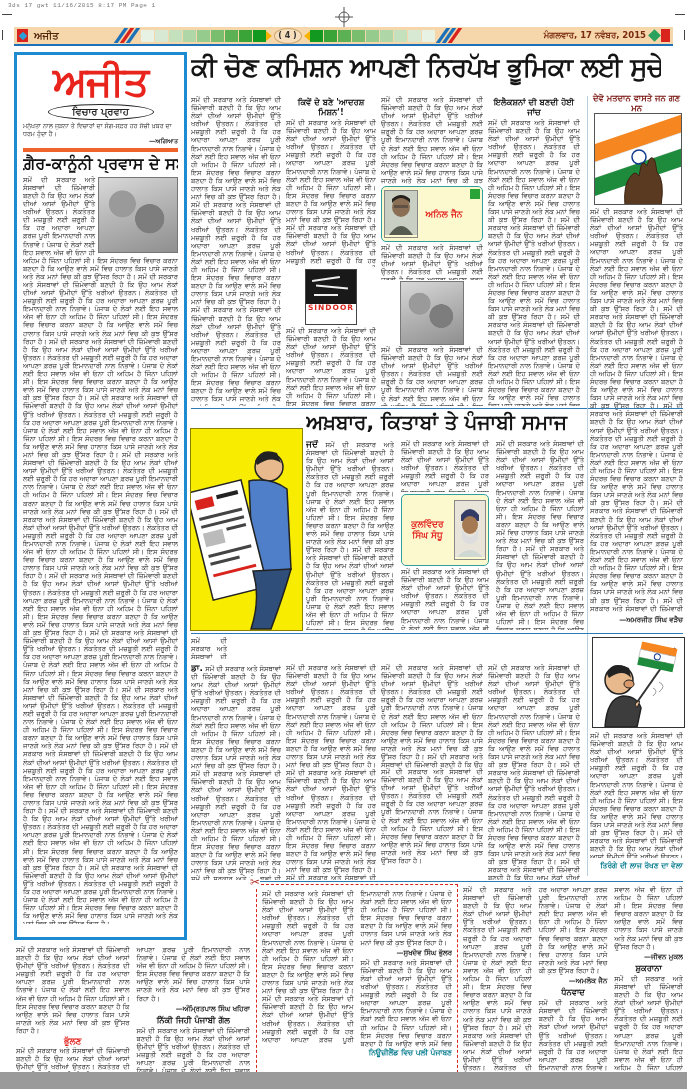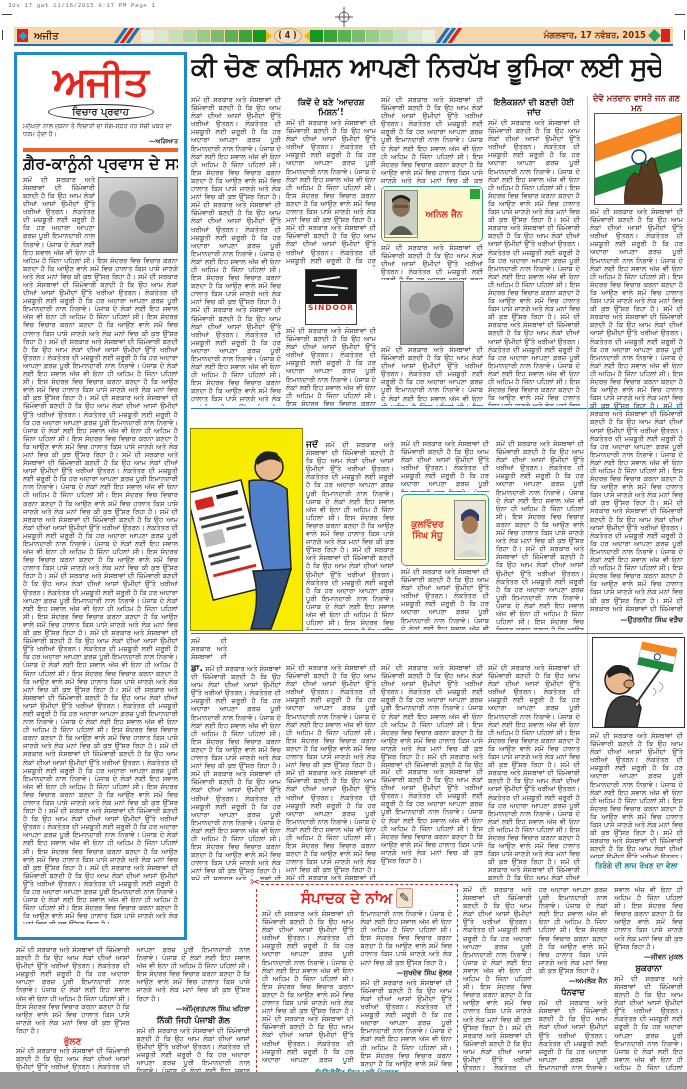--- a/index.html
+++ b/index.html
@@ -34,21 +34,21 @@
   .quote .qa{display:block;text-align:right;font-weight:bold;}
   .orangerule{height:4px;background:#f0632a;margin:3px 0 2px;}
   .ltitle{font-size:16px;font-weight:bold;color:#101010;text-align:center;white-space:nowrap;overflow:hidden;margin:1px 0 3px;}
   
   .bt{font-size:6.8px;line-height:8.1px;text-align:justify;overflow:hidden;color:#1b1b1b;}
   .cols2{column-count:2;column-gap:7px;}
   .cols3{column-count:3;column-gap:7px;}
   .dc{font-weight:bold;font-size:9px;color:#111;}
   .sig{font-weight:bold;text-align:right;font-size:7px;margin:2px 0;}
   .subhead{font-weight:bold;font-size:8.4px;line-height:10px;text-align:center;margin:1px 0 2px;color:#111;}
-  .tealline{color:#00798c;font-weight:bold;font-size:7.5px;text-align:center;}
+  .tealline{color:#00798c;font-weight:bold;font-size:7.5px;text-align:right;}
   .redhead{color:#e3231e;font-weight:bold;font-size:9px;text-align:center;margin:2px 0;}
   
   .h-main{font-size:26px;font-weight:bold;color:#141414;white-space:nowrap;overflow:hidden;letter-spacing:-.5px;}
   .h-mid{font-size:20px;font-weight:bold;color:#141414;white-space:nowrap;overflow:hidden;}
   
   .grayimg{background:
      radial-gradient(circle at 30% 35%, #9a9a9a 0 18%, transparent 19%),
      radial-gradient(circle at 65% 55%, #7d7d7d 0 22%, transparent 23%),
      linear-gradient(160deg,#d9d9d9 0%,#b5b5b5 45%,#8f8f8f 100%);
      border:1px solid #777;}
@@ -207,21 +207,21 @@
       <path d="M0 30 L88 0 L88 18 L0 48 Z" fill="#f6861f"></path>
       <path d="M0 48 L88 18 L88 34 L0 64 Z" fill="#ffffff" stroke="#ccc" stroke-width=".5"></path>
       <path d="M0 64 L88 34 L88 52 L0 82 Z" fill="#1d8a3c"></path>
       <circle cx="44" cy="43" r="7" fill="none" stroke="#123a8f" stroke-width="1.5"></circle>
       <path d="M30 92 Q28 70 36 62 Q40 56 44 62 L46 52 Q48 46 52 52 L54 46 Q57 41 60 47 L62 58 Q70 66 66 92 Z" fill="#5b3a22" stroke="#3a2413" stroke-width="1"></path>
     </svg>
   </div>
   <div class="abs bt" style="left:590px;top:208px;width:93px;height:404px;">
     <span>ਸਮੇਂ ਦੀ ਸਰਕਾਰ ਅਤੇ ਸੰਸਥਾਵਾਂ ਦੀ ਜ਼ਿੰਮੇਵਾਰੀ ਬਣਦੀ ਹੈ ਕਿ ਉਹ ਆਮ ਲੋਕਾਂ ਦੀਆਂ ਆਸਾਂ ਉਮੀਦਾਂ ਉੱਤੇ ਖਰੀਆਂ ਉਤਰਨ। ਲੋਕਤੰਤਰ ਦੀ ਮਜ਼ਬੂਤੀ ਲਈ ਜ਼ਰੂਰੀ ਹੈ ਕਿ ਹਰ ਅਦਾਰਾ ਆਪਣਾ ਫ਼ਰਜ਼ ਪੂਰੀ ਇਮਾਨਦਾਰੀ ਨਾਲ ਨਿਭਾਵੇ। ਪੰਜਾਬ ਦੇ ਲੋਕਾਂ ਲਈ ਇਹ ਸਵਾਲ ਅੱਜ ਵੀ ਓਨਾ ਹੀ ਅਹਿਮ ਹੈ ਜਿੰਨਾ ਪਹਿਲਾਂ ਸੀ। ਇਸ ਸੰਦਰਭ ਵਿਚ ਵਿਚਾਰ ਕਰਨਾ ਬਣਦਾ ਹੈ ਕਿ ਆਉਣ ਵਾਲੇ ਸਮੇਂ ਵਿਚ ਹਾਲਾਤ ਕਿਸ ਪਾਸੇ ਜਾਣਗੇ ਅਤੇ ਲੋਕ ਮਨਾਂ ਵਿਚ ਕੀ ਕੁਝ ਉੱਸਰ ਰਿਹਾ ਹੈ। ਸਮੇਂ ਦੀ ਸਰਕਾਰ ਅਤੇ ਸੰਸਥਾਵਾਂ ਦੀ ਜ਼ਿੰਮੇਵਾਰੀ ਬਣਦੀ ਹੈ ਕਿ ਉਹ ਆਮ ਲੋਕਾਂ ਦੀਆਂ ਆਸਾਂ ਉਮੀਦਾਂ ਉੱਤੇ ਖਰੀਆਂ ਉਤਰਨ। ਲੋਕਤੰਤਰ ਦੀ ਮਜ਼ਬੂਤੀ ਲਈ ਜ਼ਰੂਰੀ ਹੈ ਕਿ ਹਰ ਅਦਾਰਾ ਆਪਣਾ ਫ਼ਰਜ਼ ਪੂਰੀ ਇਮਾਨਦਾਰੀ ਨਾਲ ਨਿਭਾਵੇ। ਪੰਜਾਬ ਦੇ ਲੋਕਾਂ ਲਈ ਇਹ ਸਵਾਲ ਅੱਜ ਵੀ ਓਨਾ ਹੀ ਅਹਿਮ ਹੈ ਜਿੰਨਾ ਪਹਿਲਾਂ ਸੀ। ਇਸ ਸੰਦਰਭ ਵਿਚ ਵਿਚਾਰ ਕਰਨਾ ਬਣਦਾ ਹੈ ਕਿ ਆਉਣ ਵਾਲੇ ਸਮੇਂ ਵਿਚ ਹਾਲਾਤ ਕਿਸ ਪਾਸੇ ਜਾਣਗੇ ਅਤੇ ਲੋਕ ਮਨਾਂ ਵਿਚ ਕੀ ਕੁਝ ਉੱਸਰ ਰਿਹਾ ਹੈ। ਸਮੇਂ ਦੀ ਸਰਕਾਰ ਅਤੇ ਸੰਸਥਾਵਾਂ ਦੀ ਜ਼ਿੰਮੇਵਾਰੀ ਬਣਦੀ ਹੈ ਕਿ ਉਹ ਆਮ ਲੋਕਾਂ ਦੀਆਂ ਆਸਾਂ ਉਮੀਦਾਂ ਉੱਤੇ ਖਰੀਆਂ ਉਤਰਨ। ਲੋਕਤੰਤਰ ਦੀ ਮਜ਼ਬੂਤੀ ਲਈ ਜ਼ਰੂਰੀ ਹੈ ਕਿ ਹਰ ਅਦਾਰਾ ਆਪਣਾ ਫ਼ਰਜ਼ ਪੂਰੀ ਇਮਾਨਦਾਰੀ ਨਾਲ ਨਿਭਾਵੇ। ਪੰਜਾਬ ਦੇ ਲੋਕਾਂ ਲਈ ਇਹ ਸਵਾਲ ਅੱਜ ਵੀ ਓਨਾ ਹੀ ਅਹਿਮ ਹੈ ਜਿੰਨਾ ਪਹਿਲਾਂ ਸੀ। ਇਸ ਸੰਦਰਭ ਵਿਚ ਵਿਚਾਰ ਕਰਨਾ ਬਣਦਾ ਹੈ ਕਿ ਆਉਣ ਵਾਲੇ ਸਮੇਂ ਵਿਚ ਹਾਲਾਤ ਕਿਸ ਪਾਸੇ ਜਾਣਗੇ ਅਤੇ ਲੋਕ ਮਨਾਂ ਵਿਚ ਕੀ ਕੁਝ ਉੱਸਰ ਰਿਹਾ ਹੈ। ਸਮੇਂ ਦੀ ਸਰਕਾਰ ਅਤੇ ਸੰਸਥਾਵਾਂ ਦੀ ਜ਼ਿੰਮੇਵਾਰੀ ਬਣਦੀ ਹੈ ਕਿ ਉਹ ਆਮ ਲੋਕਾਂ ਦੀਆਂ ਆਸਾਂ ਉਮੀਦਾਂ ਉੱਤੇ ਖਰੀਆਂ ਉਤਰਨ। ਲੋਕਤੰਤਰ ਦੀ ਮਜ਼ਬੂਤੀ ਲਈ ਜ਼ਰੂਰੀ ਹੈ ਕਿ ਹਰ ਅਦਾਰਾ ਆਪਣਾ ਫ਼ਰਜ਼ ਪੂਰੀ ਇਮਾਨਦਾਰੀ ਨਾਲ ਨਿਭਾਵੇ। ਪੰਜਾਬ ਦੇ ਲੋਕਾਂ ਲਈ ਇਹ ਸਵਾਲ ਅੱਜ ਵੀ ਓਨਾ ਹੀ ਅਹਿਮ ਹੈ ਜਿੰਨਾ ਪਹਿਲਾਂ ਸੀ। ਇਸ ਸੰਦਰਭ ਵਿਚ ਵਿਚਾਰ ਕਰਨਾ ਬਣਦਾ ਹੈ ਕਿ ਆਉਣ ਵਾਲੇ ਸਮੇਂ ਵਿਚ ਹਾਲਾਤ ਕਿਸ ਪਾਸੇ ਜਾਣਗੇ ਅਤੇ ਲੋਕ ਮਨਾਂ ਵਿਚ ਕੀ ਕੁਝ ਉੱਸਰ ਰਿਹਾ ਹੈ। ਸਮੇਂ ਦੀ ਸਰਕਾਰ ਅਤੇ ਸੰਸਥਾਵਾਂ ਦੀ ਜ਼ਿੰਮੇਵਾਰੀ ਬਣਦੀ ਹੈ ਕਿ ਉਹ ਆਮ ਲੋਕਾਂ ਦੀਆਂ ਆਸਾਂ ਉਮੀਦਾਂ ਉੱਤੇ ਖਰੀਆਂ ਉਤਰਨ। ਲੋਕਤੰਤਰ ਦੀ ਮਜ਼ਬੂਤੀ ਲਈ ਜ਼ਰੂਰੀ ਹੈ ਕਿ ਹਰ ਅਦਾਰਾ ਆਪਣਾ ਫ਼ਰਜ਼ ਪੂਰੀ ਇਮਾਨਦਾਰੀ ਨਾਲ ਨਿਭਾਵੇ। ਪੰਜਾਬ ਦੇ ਲੋਕਾਂ ਲਈ ਇਹ ਸਵਾਲ ਅੱਜ ਵੀ ਓਨਾ ਹੀ ਅਹਿਮ ਹੈ ਜਿੰਨਾ ਪਹਿਲਾਂ ਸੀ। ਇਸ ਸੰਦਰਭ ਵਿਚ ਵਿਚਾਰ ਕਰਨਾ ਬਣਦਾ ਹੈ ਕਿ ਆਉਣ ਵਾਲੇ ਸਮੇਂ ਵਿਚ ਹਾਲਾਤ ਕਿਸ ਪਾਸੇ ਜਾਣਗੇ ਅਤੇ ਲੋਕ ਮਨਾਂ ਵਿਚ ਕੀ ਕੁਝ ਉੱਸਰ ਰਿਹਾ ਹੈ। ਸਮੇਂ ਦੀ ਸਰਕਾਰ ਅਤੇ ਸੰਸਥਾਵਾਂ ਦੀ ਜ਼ਿੰਮੇਵਾਰੀ ਬਣਦੀ ਹੈ ਕਿ ਉਹ ਆਮ ਲੋਕਾਂ ਦੀਆਂ ਆਸਾਂ ਉਮੀਦਾਂ ਉੱਤੇ ਖਰੀਆਂ ਉਤਰਨ। ਲੋਕਤੰਤਰ ਦੀ ਮਜ਼ਬੂਤੀ ਲਈ ਜ਼ਰੂਰੀ ਹੈ ਕਿ ਹਰ ਅਦਾਰਾ ਆਪਣਾ ਫ਼ਰਜ਼ ਪੂਰੀ ਇਮਾਨਦਾਰੀ ਨਾਲ ਨਿਭਾਵੇ। ਪੰਜਾਬ ਦੇ ਲੋਕਾਂ ਲਈ ਇਹ ਸਵਾਲ ਅੱਜ ਵੀ ਓਨਾ ਹੀ ਅਹਿਮ ਹੈ ਜਿੰਨਾ ਪਹਿਲਾਂ ਸੀ। ਇਸ ਸੰਦਰਭ ਵਿਚ ਵਿਚਾਰ ਕਰਨਾ ਬਣਦਾ ਹੈ ਕਿ ਆਉਣ ਵਾਲੇ ਸਮੇਂ ਵਿਚ ਹਾਲਾਤ ਕਿਸ ਪਾਸੇ ਜਾਣਗੇ ਅਤੇ ਲੋਕ ਮਨਾਂ ਵਿਚ ਕੀ ਕੁਝ ਉੱਸਰ ਰਿਹਾ ਹੈ।</span>
   </div>
-  <div class="abs sig" style="left:590px;top:614px;width:93px;">—ਉਤਰਨੀਤ ਸਿੰਘ ਵੜੈਚ</div>
+  <div class="abs sig" style="left:590px;top:614px;width:93px;">—ਅਮਰਜੀਤ ਸਿੰਘ ਵੜੈਚ</div>
 
   <div class="hline" style="left:191px;top:408px;width:492px;"></div>
   <div class="vline" style="left:587px;top:96px;height:780px;"></div>
 
   <div class="yellowbox">
     <svg width="111" height="201" viewBox="0 0 111 201">
       <rect width="111" height="201" fill="#f8ec00"></rect>
       <circle cx="78" cy="38" r="14" fill="#e7b98c" stroke="#222" stroke-width="1.5"></circle>
       <path d="M64 32 Q70 18 86 24 L90 34 Q80 26 66 36 Z" fill="#222"></path>
       <path d="M58 52 Q80 48 96 60 L100 140 Q80 150 62 142 Z" fill="#4f7fc9" stroke="#222" stroke-width="1.5"></path>
@@ -233,20 +233,21 @@
         <rect x="14" y="90" width="44" height="3" fill="#444"></rect>
         <rect x="14" y="98" width="20" height="14" fill="#bbb"></rect>
         <rect x="38" y="98" width="20" height="3" fill="#444"></rect>
         <rect x="14" y="120" width="44" height="3" fill="#444"></rect>
         <rect x="14" y="128" width="30" height="3" fill="#444"></rect>
         <rect x="14" y="140" width="44" height="3" fill="#d8241c"></rect>
       </g>
       <path d="M62 142 Q70 170 60 200 L80 200 Q92 168 100 140 Z" fill="#2f4e7a" stroke="#222" stroke-width="1.5"></path>
     </svg>
   </div>
+  <div class="abs h-mid" style="left:306px;top:410px;width:332px;">ਅਖ਼ਬਾਰ, ਕਿਤਾਬਾਂ ਤੇ ਪੰਜਾਬੀ ਸਮਾਜ</div>
   <div class="abs" style="left:306px;top:440px;width:279px;height:190px;display:flex;gap:7px;">
     <div class="bt" style="width:88px;height:190px;">
       <span class="dc">ਜਦੋਂ</span>
       <span>ਸਮੇਂ ਦੀ ਸਰਕਾਰ ਅਤੇ ਸੰਸਥਾਵਾਂ ਦੀ ਜ਼ਿੰਮੇਵਾਰੀ ਬਣਦੀ ਹੈ ਕਿ ਉਹ ਆਮ ਲੋਕਾਂ ਦੀਆਂ ਆਸਾਂ ਉਮੀਦਾਂ ਉੱਤੇ ਖਰੀਆਂ ਉਤਰਨ। ਲੋਕਤੰਤਰ ਦੀ ਮਜ਼ਬੂਤੀ ਲਈ ਜ਼ਰੂਰੀ ਹੈ ਕਿ ਹਰ ਅਦਾਰਾ ਆਪਣਾ ਫ਼ਰਜ਼ ਪੂਰੀ ਇਮਾਨਦਾਰੀ ਨਾਲ ਨਿਭਾਵੇ। ਪੰਜਾਬ ਦੇ ਲੋਕਾਂ ਲਈ ਇਹ ਸਵਾਲ ਅੱਜ ਵੀ ਓਨਾ ਹੀ ਅਹਿਮ ਹੈ ਜਿੰਨਾ ਪਹਿਲਾਂ ਸੀ। ਇਸ ਸੰਦਰਭ ਵਿਚ ਵਿਚਾਰ ਕਰਨਾ ਬਣਦਾ ਹੈ ਕਿ ਆਉਣ ਵਾਲੇ ਸਮੇਂ ਵਿਚ ਹਾਲਾਤ ਕਿਸ ਪਾਸੇ ਜਾਣਗੇ ਅਤੇ ਲੋਕ ਮਨਾਂ ਵਿਚ ਕੀ ਕੁਝ ਉੱਸਰ ਰਿਹਾ ਹੈ। ਸਮੇਂ ਦੀ ਸਰਕਾਰ ਅਤੇ ਸੰਸਥਾਵਾਂ ਦੀ ਜ਼ਿੰਮੇਵਾਰੀ ਬਣਦੀ ਹੈ ਕਿ ਉਹ ਆਮ ਲੋਕਾਂ ਦੀਆਂ ਆਸਾਂ ਉਮੀਦਾਂ ਉੱਤੇ ਖਰੀਆਂ ਉਤਰਨ। ਲੋਕਤੰਤਰ ਦੀ ਮਜ਼ਬੂਤੀ ਲਈ ਜ਼ਰੂਰੀ ਹੈ ਕਿ ਹਰ ਅਦਾਰਾ ਆਪਣਾ ਫ਼ਰਜ਼ ਪੂਰੀ ਇਮਾਨਦਾਰੀ ਨਾਲ ਨਿਭਾਵੇ। ਪੰਜਾਬ ਦੇ ਲੋਕਾਂ ਲਈ ਇਹ ਸਵਾਲ ਅੱਜ ਵੀ ਓਨਾ ਹੀ ਅਹਿਮ ਹੈ ਜਿੰਨਾ ਪਹਿਲਾਂ ਸੀ। ਇਸ ਸੰਦਰਭ ਵਿਚ ਵਿਚਾਰ ਕਰਨਾ ਬਣਦਾ ਹੈ ਕਿ ਆਉਣ ਵਾਲੇ ਸਮੇਂ ਵਿਚ ਹਾਲਾਤ ਕਿਸ ਪਾਸੇ ਜਾਣਗੇ ਅਤੇ ਲੋਕ ਮਨਾਂ ਵਿਚ ਕੀ ਕੁਝ ਉੱਸਰ ਰਿਹਾ ਹੈ। ਸਮੇਂ ਦੀ ਸਰਕਾਰ ਅਤੇ ਸੰਸਥਾਵਾਂ ਦੀ ਜ਼ਿੰਮੇਵਾਰੀ ਬਣਦੀ ਹੈ ਕਿ ਉਹ ਆਮ ਲੋਕਾਂ ਦੀਆਂ ਆਸਾਂ ਉਮੀਦਾਂ ਉੱਤੇ ਖਰੀਆਂ ਉਤਰਨ। ਲੋਕਤੰਤਰ ਦੀ ਮਜ਼ਬੂਤੀ ਲਈ ਜ਼ਰੂਰੀ ਹੈ ਕਿ ਹਰ ਅਦਾਰਾ ਆਪਣਾ ਫ਼ਰਜ਼ ਪੂਰੀ ਇਮਾਨਦਾਰੀ ਨਾਲ ਨਿਭਾਵੇ। ਪੰਜਾਬ ਦੇ ਲੋਕਾਂ ਲਈ ਇਹ ਸਵਾਲ ਅੱਜ ਵੀ ਓਨਾ ਹੀ ਅਹਿਮ ਹੈ ਜਿੰਨਾ ਪਹਿਲਾਂ ਸੀ। ਇਸ ਸੰਦਰਭ ਵਿਚ ਵਿਚਾਰ ਕਰਨਾ ਬਣਦਾ ਹੈ ਕਿ ਆਉਣ ਵਾਲੇ ਸਮੇਂ ਵਿਚ ਹਾਲਾਤ ਕਿਸ ਪਾਸੇ ਜਾਣਗੇ ਅਤੇ ਲੋਕ ਮਨਾਂ ਵਿਚ ਕੀ ਕੁਝ ਉੱਸਰ ਰਿਹਾ ਹੈ।</span>
     </div>
     <div class="bt flexcol" style="width:88px;height:190px;">
       <div class="bt" style="height:52px;flex:none;">ਸਮੇਂ ਦੀ ਸਰਕਾਰ ਅਤੇ ਸੰਸਥਾਵਾਂ ਦੀ ਜ਼ਿੰਮੇਵਾਰੀ ਬਣਦੀ ਹੈ ਕਿ ਉਹ ਆਮ ਲੋਕਾਂ ਦੀਆਂ ਆਸਾਂ ਉਮੀਦਾਂ ਉੱਤੇ ਖਰੀਆਂ ਉਤਰਨ। ਲੋਕਤੰਤਰ ਦੀ ਮਜ਼ਬੂਤੀ ਲਈ ਜ਼ਰੂਰੀ ਹੈ ਕਿ ਹਰ ਅਦਾਰਾ ਆਪਣਾ ਫ਼ਰਜ਼ ਪੂਰੀ ਇਮਾਨਦਾਰੀ ਨਾਲ ਨਿਭਾਵੇ। ਪੰਜਾਬ ਦੇ ਲੋਕਾਂ ਲਈ ਇਹ ਸਵਾਲ ਅੱਜ ਵੀ ਓਨਾ ਹੀ ਅਹਿਮ ਹੈ ਜਿੰਨਾ ਪਹਿਲਾਂ ਸੀ। ਇਸ ਸੰਦਰਭ ਵਿਚ ਵਿਚਾਰ ਕਰਨਾ ਬਣਦਾ ਹੈ ਕਿ ਆਉਣ ਵਾਲੇ ਸਮੇਂ ਵਿਚ ਹਾਲਾਤ ਕਿਸ ਪਾਸੇ ਜਾਣਗੇ ਅਤੇ ਲੋਕ ਮਨਾਂ ਵਿਚ ਕੀ ਕੁਝ ਉੱਸਰ ਰਿਹਾ ਹੈ।</div>
       <div class="authbox" style="height:72px;">
         <span class="authname">ਕੁਲਵਿੰਦਰ ਸਿੰਘ ਸੰਧੂ</span>
         <span class="authphoto">
@@ -318,24 +319,20 @@
     <div class="redhead">ਭੁੱਲਣ</div>
     <span>ਸਮੇਂ ਦੀ ਸਰਕਾਰ ਅਤੇ ਸੰਸਥਾਵਾਂ ਦੀ ਜ਼ਿੰਮੇਵਾਰੀ ਬਣਦੀ ਹੈ ਕਿ ਉਹ ਆਮ ਲੋਕਾਂ ਦੀਆਂ ਆਸਾਂ ਉਮੀਦਾਂ ਉੱਤੇ ਖਰੀਆਂ ਉਤਰਨ। ਲੋਕਤੰਤਰ ਦੀ ਮਜ਼ਬੂਤੀ ਲਈ ਜ਼ਰੂਰੀ ਹੈ ਕਿ ਹਰ ਅਦਾਰਾ ਆਪਣਾ ਫ਼ਰਜ਼ ਪੂਰੀ ਇਮਾਨਦਾਰੀ ਨਾਲ ਨਿਭਾਵੇ। ਪੰਜਾਬ ਦੇ ਲੋਕਾਂ ਲਈ ਇਹ ਸਵਾਲ ਅੱਜ ਵੀ ਓਨਾ ਹੀ ਅਹਿਮ ਹੈ ਜਿੰਨਾ ਪਹਿਲਾਂ ਸੀ। ਇਸ ਸੰਦਰਭ ਵਿਚ ਵਿਚਾਰ ਕਰਨਾ ਬਣਦਾ ਹੈ ਕਿ ਆਉਣ ਵਾਲੇ ਸਮੇਂ ਵਿਚ ਹਾਲਾਤ ਕਿਸ ਪਾਸੇ ਜਾਣਗੇ ਅਤੇ ਲੋਕ ਮਨਾਂ ਵਿਚ ਕੀ ਕੁਝ ਉੱਸਰ ਰਿਹਾ ਹੈ।</span>
     <div class="sig">—ਅੰਮ੍ਰਿਤਪਾਲ ਸਿੰਘ ਖਹਿਰਾ</div>
     <div class="subhead">ਨਿੱਕੀ ਜਿਹੀ ਪੰਜਾਬੀ ਗੱਲ</div>
     <span>ਸਮੇਂ ਦੀ ਸਰਕਾਰ ਅਤੇ ਸੰਸਥਾਵਾਂ ਦੀ ਜ਼ਿੰਮੇਵਾਰੀ ਬਣਦੀ ਹੈ ਕਿ ਉਹ ਆਮ ਲੋਕਾਂ ਦੀਆਂ ਆਸਾਂ ਉਮੀਦਾਂ ਉੱਤੇ ਖਰੀਆਂ ਉਤਰਨ। ਲੋਕਤੰਤਰ ਦੀ ਮਜ਼ਬੂਤੀ ਲਈ ਜ਼ਰੂਰੀ ਹੈ ਕਿ ਹਰ ਅਦਾਰਾ ਆਪਣਾ ਫ਼ਰਜ਼ ਪੂਰੀ ਇਮਾਨਦਾਰੀ ਨਾਲ ਨਿਭਾਵੇ। ਪੰਜਾਬ ਦੇ ਲੋਕਾਂ ਲਈ ਇਹ ਸਵਾਲ ਅੱਜ ਵੀ ਓਨਾ ਹੀ ਅਹਿਮ ਹੈ ਜਿੰਨਾ ਪਹਿਲਾਂ ਸੀ। ਇਸ ਸੰਦਰਭ ਵਿਚ ਵਿਚਾਰ ਕਰਨਾ ਬਣਦਾ ਹੈ ਕਿ ਆਉਣ ਵਾਲੇ ਸਮੇਂ ਵਿਚ ਹਾਲਾਤ ਕਿਸ ਪਾਸੇ ਜਾਣਗੇ ਅਤੇ ਲੋਕ ਮਨਾਂ ਵਿਚ ਕੀ ਕੁਝ ਉੱਸਰ ਰਿਹਾ ਹੈ।</span>
     
   </div>
 
   <div class="lettersbox">
     <span class="scissors">✂</span>
-    <div class="letterstitle">
-      <span>ਸੰਪਾਦਕ ਦੇ ਨਾਂਅ</span>
-      <span class="penicon">✎</span>
-    </div>
     <div class="bt cols2" style="height:158px;margin-top:2px;">
       <span>ਸਮੇਂ ਦੀ ਸਰਕਾਰ ਅਤੇ ਸੰਸਥਾਵਾਂ ਦੀ ਜ਼ਿੰਮੇਵਾਰੀ ਬਣਦੀ ਹੈ ਕਿ ਉਹ ਆਮ ਲੋਕਾਂ ਦੀਆਂ ਆਸਾਂ ਉਮੀਦਾਂ ਉੱਤੇ ਖਰੀਆਂ ਉਤਰਨ। ਲੋਕਤੰਤਰ ਦੀ ਮਜ਼ਬੂਤੀ ਲਈ ਜ਼ਰੂਰੀ ਹੈ ਕਿ ਹਰ ਅਦਾਰਾ ਆਪਣਾ ਫ਼ਰਜ਼ ਪੂਰੀ ਇਮਾਨਦਾਰੀ ਨਾਲ ਨਿਭਾਵੇ। ਪੰਜਾਬ ਦੇ ਲੋਕਾਂ ਲਈ ਇਹ ਸਵਾਲ ਅੱਜ ਵੀ ਓਨਾ ਹੀ ਅਹਿਮ ਹੈ ਜਿੰਨਾ ਪਹਿਲਾਂ ਸੀ। ਇਸ ਸੰਦਰਭ ਵਿਚ ਵਿਚਾਰ ਕਰਨਾ ਬਣਦਾ ਹੈ ਕਿ ਆਉਣ ਵਾਲੇ ਸਮੇਂ ਵਿਚ ਹਾਲਾਤ ਕਿਸ ਪਾਸੇ ਜਾਣਗੇ ਅਤੇ ਲੋਕ ਮਨਾਂ ਵਿਚ ਕੀ ਕੁਝ ਉੱਸਰ ਰਿਹਾ ਹੈ। ਸਮੇਂ ਦੀ ਸਰਕਾਰ ਅਤੇ ਸੰਸਥਾਵਾਂ ਦੀ ਜ਼ਿੰਮੇਵਾਰੀ ਬਣਦੀ ਹੈ ਕਿ ਉਹ ਆਮ ਲੋਕਾਂ ਦੀਆਂ ਆਸਾਂ ਉਮੀਦਾਂ ਉੱਤੇ ਖਰੀਆਂ ਉਤਰਨ। ਲੋਕਤੰਤਰ ਦੀ ਮਜ਼ਬੂਤੀ ਲਈ ਜ਼ਰੂਰੀ ਹੈ ਕਿ ਹਰ ਅਦਾਰਾ ਆਪਣਾ ਫ਼ਰਜ਼ ਪੂਰੀ ਇਮਾਨਦਾਰੀ ਨਾਲ ਨਿਭਾਵੇ। ਪੰਜਾਬ ਦੇ ਲੋਕਾਂ ਲਈ ਇਹ ਸਵਾਲ ਅੱਜ ਵੀ ਓਨਾ ਹੀ ਅਹਿਮ ਹੈ ਜਿੰਨਾ ਪਹਿਲਾਂ ਸੀ। ਇਸ ਸੰਦਰਭ ਵਿਚ ਵਿਚਾਰ ਕਰਨਾ ਬਣਦਾ ਹੈ ਕਿ ਆਉਣ ਵਾਲੇ ਸਮੇਂ ਵਿਚ ਹਾਲਾਤ ਕਿਸ ਪਾਸੇ ਜਾਣਗੇ ਅਤੇ ਲੋਕ ਮਨਾਂ ਵਿਚ ਕੀ ਕੁਝ ਉੱਸਰ ਰਿਹਾ ਹੈ।</span>
       <div class="sig">—ਸੁਖਦੇਵ ਸਿੰਘ ਭੁੱਲਰ</div>
       <span>ਸਮੇਂ ਦੀ ਸਰਕਾਰ ਅਤੇ ਸੰਸਥਾਵਾਂ ਦੀ ਜ਼ਿੰਮੇਵਾਰੀ ਬਣਦੀ ਹੈ ਕਿ ਉਹ ਆਮ ਲੋਕਾਂ ਦੀਆਂ ਆਸਾਂ ਉਮੀਦਾਂ ਉੱਤੇ ਖਰੀਆਂ ਉਤਰਨ। ਲੋਕਤੰਤਰ ਦੀ ਮਜ਼ਬੂਤੀ ਲਈ ਜ਼ਰੂਰੀ ਹੈ ਕਿ ਹਰ ਅਦਾਰਾ ਆਪਣਾ ਫ਼ਰਜ਼ ਪੂਰੀ ਇਮਾਨਦਾਰੀ ਨਾਲ ਨਿਭਾਵੇ। ਪੰਜਾਬ ਦੇ ਲੋਕਾਂ ਲਈ ਇਹ ਸਵਾਲ ਅੱਜ ਵੀ ਓਨਾ ਹੀ ਅਹਿਮ ਹੈ ਜਿੰਨਾ ਪਹਿਲਾਂ ਸੀ। ਇਸ ਸੰਦਰਭ ਵਿਚ ਵਿਚਾਰ ਕਰਨਾ ਬਣਦਾ ਹੈ ਕਿ ਆਉਣ ਵਾਲੇ ਸਮੇਂ ਵਿਚ ਹਾਲਾਤ ਕਿਸ ਪਾਸੇ ਜਾਣਗੇ ਅਤੇ ਲੋਕ ਮਨਾਂ ਵਿਚ ਕੀ ਕੁਝ ਉੱਸਰ ਰਿਹਾ ਹੈ। ਸਮੇਂ ਦੀ ਸਰਕਾਰ ਅਤੇ ਸੰਸਥਾਵਾਂ ਦੀ ਜ਼ਿੰਮੇਵਾਰੀ ਬਣਦੀ ਹੈ ਕਿ ਉਹ ਆਮ ਲੋਕਾਂ ਦੀਆਂ ਆਸਾਂ ਉਮੀਦਾਂ ਉੱਤੇ ਖਰੀਆਂ ਉਤਰਨ। ਲੋਕਤੰਤਰ ਦੀ ਮਜ਼ਬੂਤੀ ਲਈ ਜ਼ਰੂਰੀ ਹੈ ਕਿ ਹਰ ਅਦਾਰਾ ਆਪਣਾ ਫ਼ਰਜ਼ ਪੂਰੀ ਇਮਾਨਦਾਰੀ ਨਾਲ ਨਿਭਾਵੇ। ਪੰਜਾਬ ਦੇ ਲੋਕਾਂ ਲਈ ਇਹ ਸਵਾਲ ਅੱਜ ਵੀ ਓਨਾ ਹੀ ਅਹਿਮ ਹੈ ਜਿੰਨਾ ਪਹਿਲਾਂ ਸੀ। ਇਸ ਸੰਦਰਭ ਵਿਚ ਵਿਚਾਰ ਕਰਨਾ ਬਣਦਾ ਹੈ ਕਿ ਆਉਣ ਵਾਲੇ ਸਮੇਂ ਵਿਚ ਹਾਲਾਤ ਕਿਸ ਪਾਸੇ ਜਾਣਗੇ ਅਤੇ ਲੋਕ ਮਨਾਂ ਵਿਚ ਕੀ ਕੁਝ ਉੱਸਰ ਰਿਹਾ ਹੈ।</span>
       
     </div>
     <div class="tealline">ਨਿਊਜ਼ੀਲੈਂਡ ਵਿਚ ਪਲੀ ਪੰਜਾਬਣ</div>
   </div>
 
   <div class="abs bt cols3" style="left:463px;top:886px;width:220px;height:196px;">

